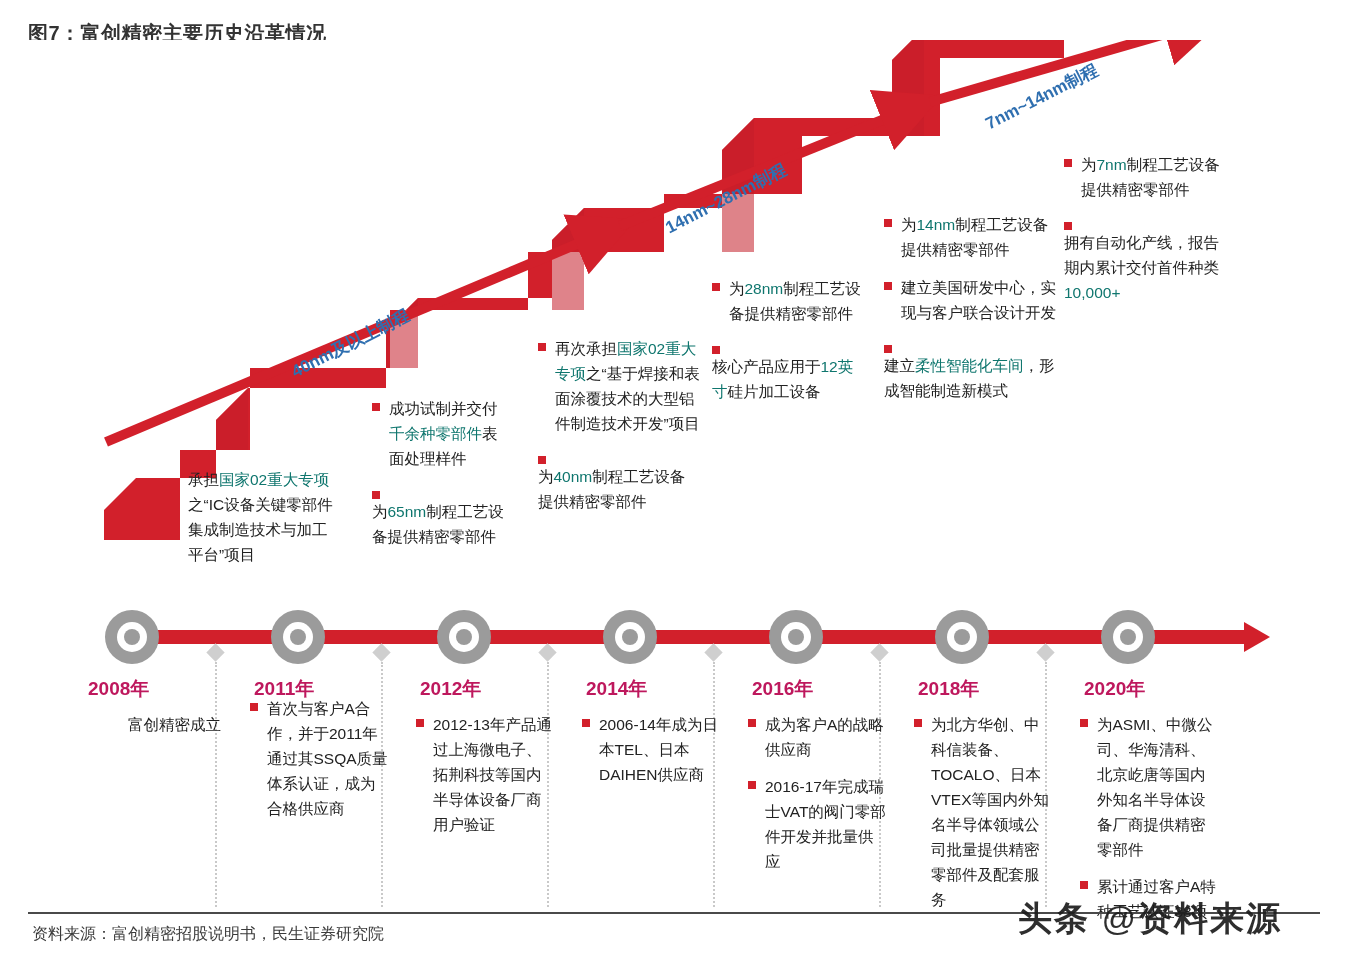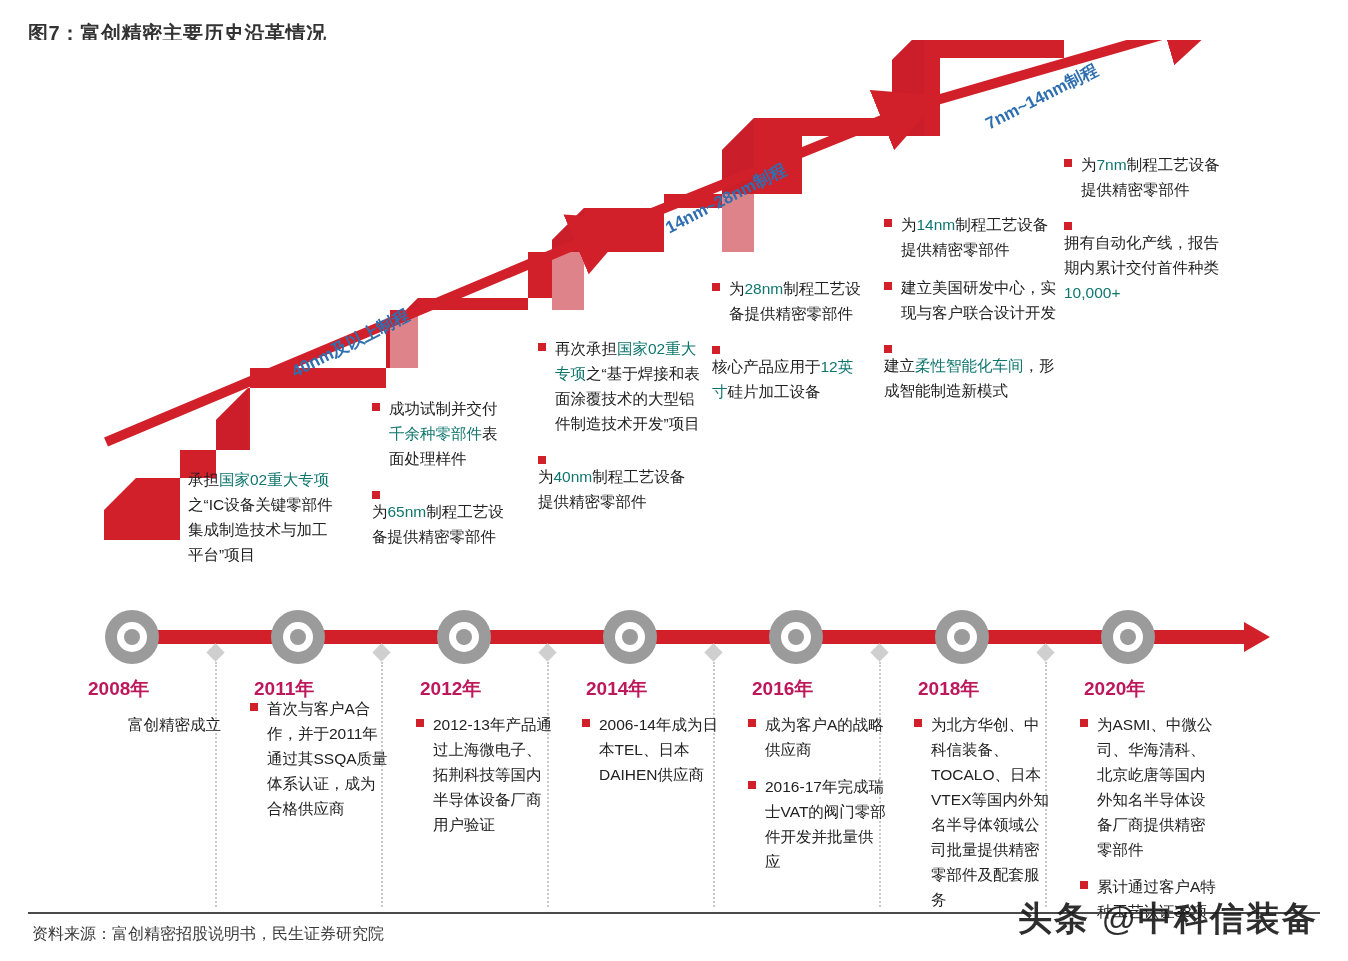--- a/index.html
+++ b/index.html
@@ -428,16 +428,16 @@
           <div class="sq"></div>
           <div class="cb-txt">累计通过客户A特种工艺认证38项</div>
         </div>
       </div>
     </div>
 
   <div class="footer-rule"></div>
   <div class="footer-src">资料来源：富创精密招股说明书，民生证券研究院</div>
 
   <div class="watermark">
-    <span>头条 </span><span class="wm-at">@</span><span>中科信装备</span>
+    <span>头条 </span><span class="wm-at">@</span><span>资料来源</span>
   </div>
 
 </div>
 
 </body></html>

